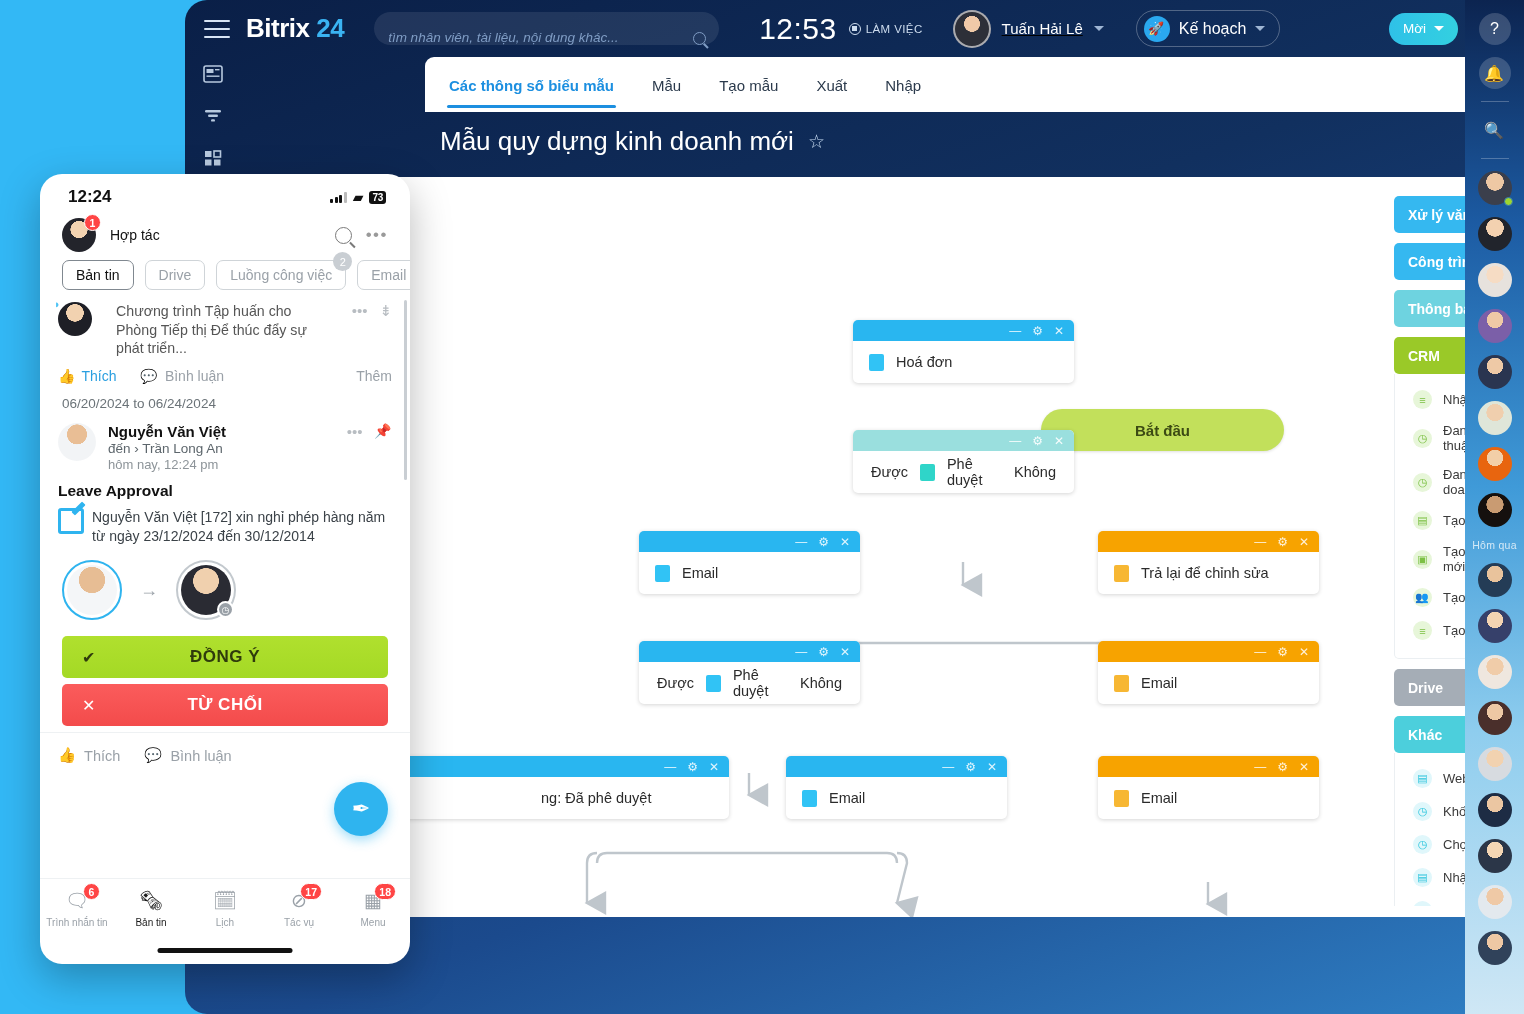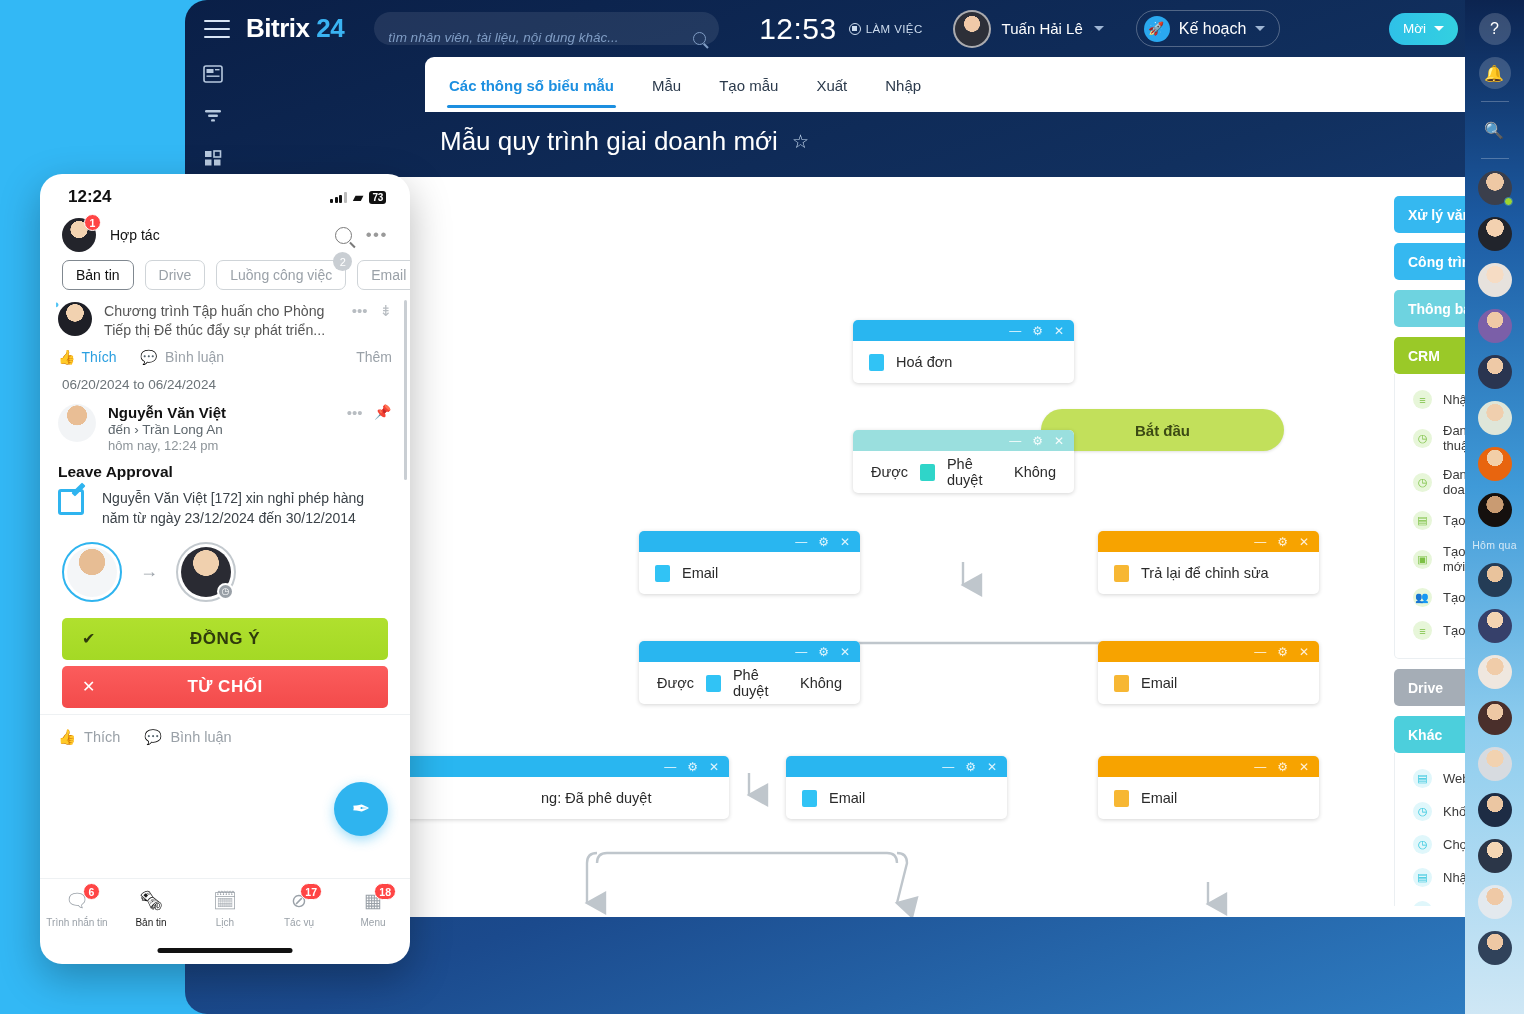--- a/index.html
+++ b/index.html
@@ -34,21 +34,21 @@
     background:rgba(255,255,255,.09); display:flex; align-items:flex-end;
     padding:0 14px; position:relative;font-style:italic;
   }
   #bx-search span{ color:#7f9cc4; font-size:13.5px; }
   .mag{ position:absolute; right:13px; width:13px; height:13px; border:1.6px solid #7f9cc4; border-radius:50%; }
   .mag:after{ content:""; position:absolute; right:-4px; bottom:-3px; width:6px; height:1.6px; background:#7f9cc4; transform:rotate(45deg); }
   #bx-clock{ margin-left:40px; color:#fff; font-size:30px; font-weight:300; letter-spacing:.5px;}
   #bx-status{ margin-left:12px; display:flex; align-items:center; gap:5px; color:#cddcee; font-size:11.5px; letter-spacing:.4px;}
   .recdot{ width:12px; height:12px; border:1.5px solid #cddcee; border-radius:50%; position:relative;}
   .recdot:after{content:""; position:absolute; left:2.5px; top:2.5px; width:5px; height:5px; background:#cddcee;}
-  #bx-user{ margin-left:30px; display:flex; align-items:center; gap:11px;}
+  #bx-user{ margin-left:30px; display:flex; align-items:center; gap:11px;text-decoration:underline;}
   .avatar{ border-radius:50%; background-size:cover; background-position:center; display:block; flex:none;}
   #bx-user .uname{ color:#fff; font-size:15px;}
   .caret{ width:0;height:0;border-left:5px solid transparent;border-right:5px solid transparent;border-top:5px solid #9fb6d4;}
   #bx-plan{
     margin-left:32px; height:37px; border-radius:19px; border:1px solid rgba(255,255,255,.28);
     display:flex; align-items:center; gap:9px; padding:0 14px 0 7px;
   }
   #bx-plan .rocket{ width:26px;height:26px;border-radius:50%;background:#2aa8ef; display:flex;align-items:center;justify-content:center;color:#fff;font-size:13px;}
   #bx-plan span.lbl{ color:#fff; font-size:16px;}
   #bx-invite{
@@ -151,39 +151,39 @@
   }
   #ph-head h2{ font-size:14px; font-weight:400; color:#111; flex:1;}
   .ph-mag{ width:17px;height:17px;border:1.8px solid #7a7a7a;border-radius:50%;position:relative;}
   .ph-mag:after{content:"";position:absolute;right:-5px;bottom:-3px;width:7px;height:1.8px;background:#7a7a7a;transform:rotate(45deg);}
   .dots3{ color:#9a9a9a; font-size:17px; letter-spacing:1.5px;}
   #ph-chips{ display:flex; gap:11px; padding:0 0 0 22px; }
   .chip{ height:30px; border:1px solid #cfd4d8; border-radius:7px; display:flex; align-items:center; padding:0 13px; font-size:14px; color:#9aa1a8; white-space:nowrap; position:relative; flex:none;}
   .chip.sel{ color:#111; border-color:#808890;}
   .chipbadge{ position:absolute; right:-7px; top:-9px; width:19px;height:19px;border-radius:50%; background:#c9ced3; color:#fff; font-size:11px; display:flex;align-items:center;justify-content:center;}
   #ph-feed{ flex:1; position:relative; overflow:hidden; background:#fff;}
-  .ph-post{ padding:12px 18px 0 18px; display:flex; gap:12px;}
+  .ph-post{ padding:12px 18px 0 18px; display:flex; gap:24px;}
   .ph-post .avatar{ width:34px;height:34px;}
   .ph-post .txt{ flex:1; font-size:14.2px; color:#555; line-height:1.32;}
   .posticons{ display:flex; gap:12px; align-items:flex-start; color:#b8bdc2; font-size:15px;}
   .actrow{ display:flex; align-items:center; gap:8px; padding:10px 18px 8px 18px; font-size:14px; }
   .actrow .like{ color:#2a9fe0; display:flex; align-items:center; gap:6px;}
   .actrow .cmt{ color:#9aa1a8; display:flex; align-items:center; gap:7px; margin-left:16px;}
   .actrow .more{ margin-left:auto; color:#9aa1a8;}
   .datebar{ font-size:13.5px; color:#6b7378; padding:4px 0 6px 22px; background:#fff;}
   .ph-card{ background:#fff; }
   .ph-from{ display:flex; gap:12px; padding:6px 18px 0 18px;}
   .ph-from .avatar{ width:38px;height:38px;}
   .ph-from .who{ flex:1; }
   .ph-from .n{ font-size:15px; font-weight:bold; color:#111;}
   .ph-from .to{ font-size:13.5px; color:#5d666c; margin-top:1px;}
   .ph-from .tm{ font-size:13px; color:#8d9499; margin-top:1px;}
   .pin{ color:#9aa1a8; font-size:14px;}
   .ph-title{ font-size:15.5px; font-weight:bold; color:#111; padding:10px 18px 6px 18px;}
-  .ph-body{ display:flex; gap:18px; padding:2px 18px 0 18px;}
+  .ph-body{ display:flex; gap:8px; padding:2px 18px 0 18px;}
   .editico{ width:26px;height:26px;flex:none; border:3px solid #2fb4ef; border-radius:3px; position:relative;}
   .editico:after{content:"";position:absolute;right:-5px;top:-5px;width:15px;height:5px;background:#2fb4ef;transform:rotate(-45deg);border-radius:1px;}
   .ph-body .t{ font-size:14px; color:#3b4248; line-height:1.36;}
   .flowrow{ display:flex; align-items:center; gap:18px; padding:14px 0 16px 22px;}
   .fr-av{ position:relative; }
   .fr-av .avatar{ width:50px;height:50px; }
   .fr-av.ring{ padding:3px; border:2.5px solid #2fb4ef; border-radius:50%;}
   .fr-av.ring2{ padding:3px; border:2.5px solid #c3c9ce; border-radius:50%;}
   .clockbadge{ position:absolute; right:0px; bottom:0px; width:17px;height:17px;border-radius:50%;background:#9aa1a8;border:2px solid #fff; display:flex;align-items:center;justify-content:center;color:#fff;font-size:9px;}
   .arrowr{ color:#9aa1a8; font-size:18px;}
@@ -282,21 +282,21 @@
 
   <div id="bx-tabsheet">
     <div class="bxtab active">Các thông số biểu mẫu</div>
     <div class="bxtab">Mẫu</div>
     <div class="bxtab">Tạo mẫu</div>
     <div class="bxtab">Xuất</div>
     <div class="bxtab">Nhập</div>
   </div>
 
   <div id="bx-pagetitle">
-    <h1>Mẫu quy trình giai doanh mới</h1>
+    <h1>Mẫu quy dựng kinh doanh mới</h1>
     <span class="starico">☆</span>
   </div>
 
   <div id="bx-canvas">
 
     <div id="flow">
       <svg width="1000" height="740">
         <defs>
           <marker id="ah" markerWidth="11" markerHeight="11" refX="5" refY="9" orient="auto">
             <path d="M0,1 L10,1 L5,10 Z" fill="#bfc6cc"></path>

